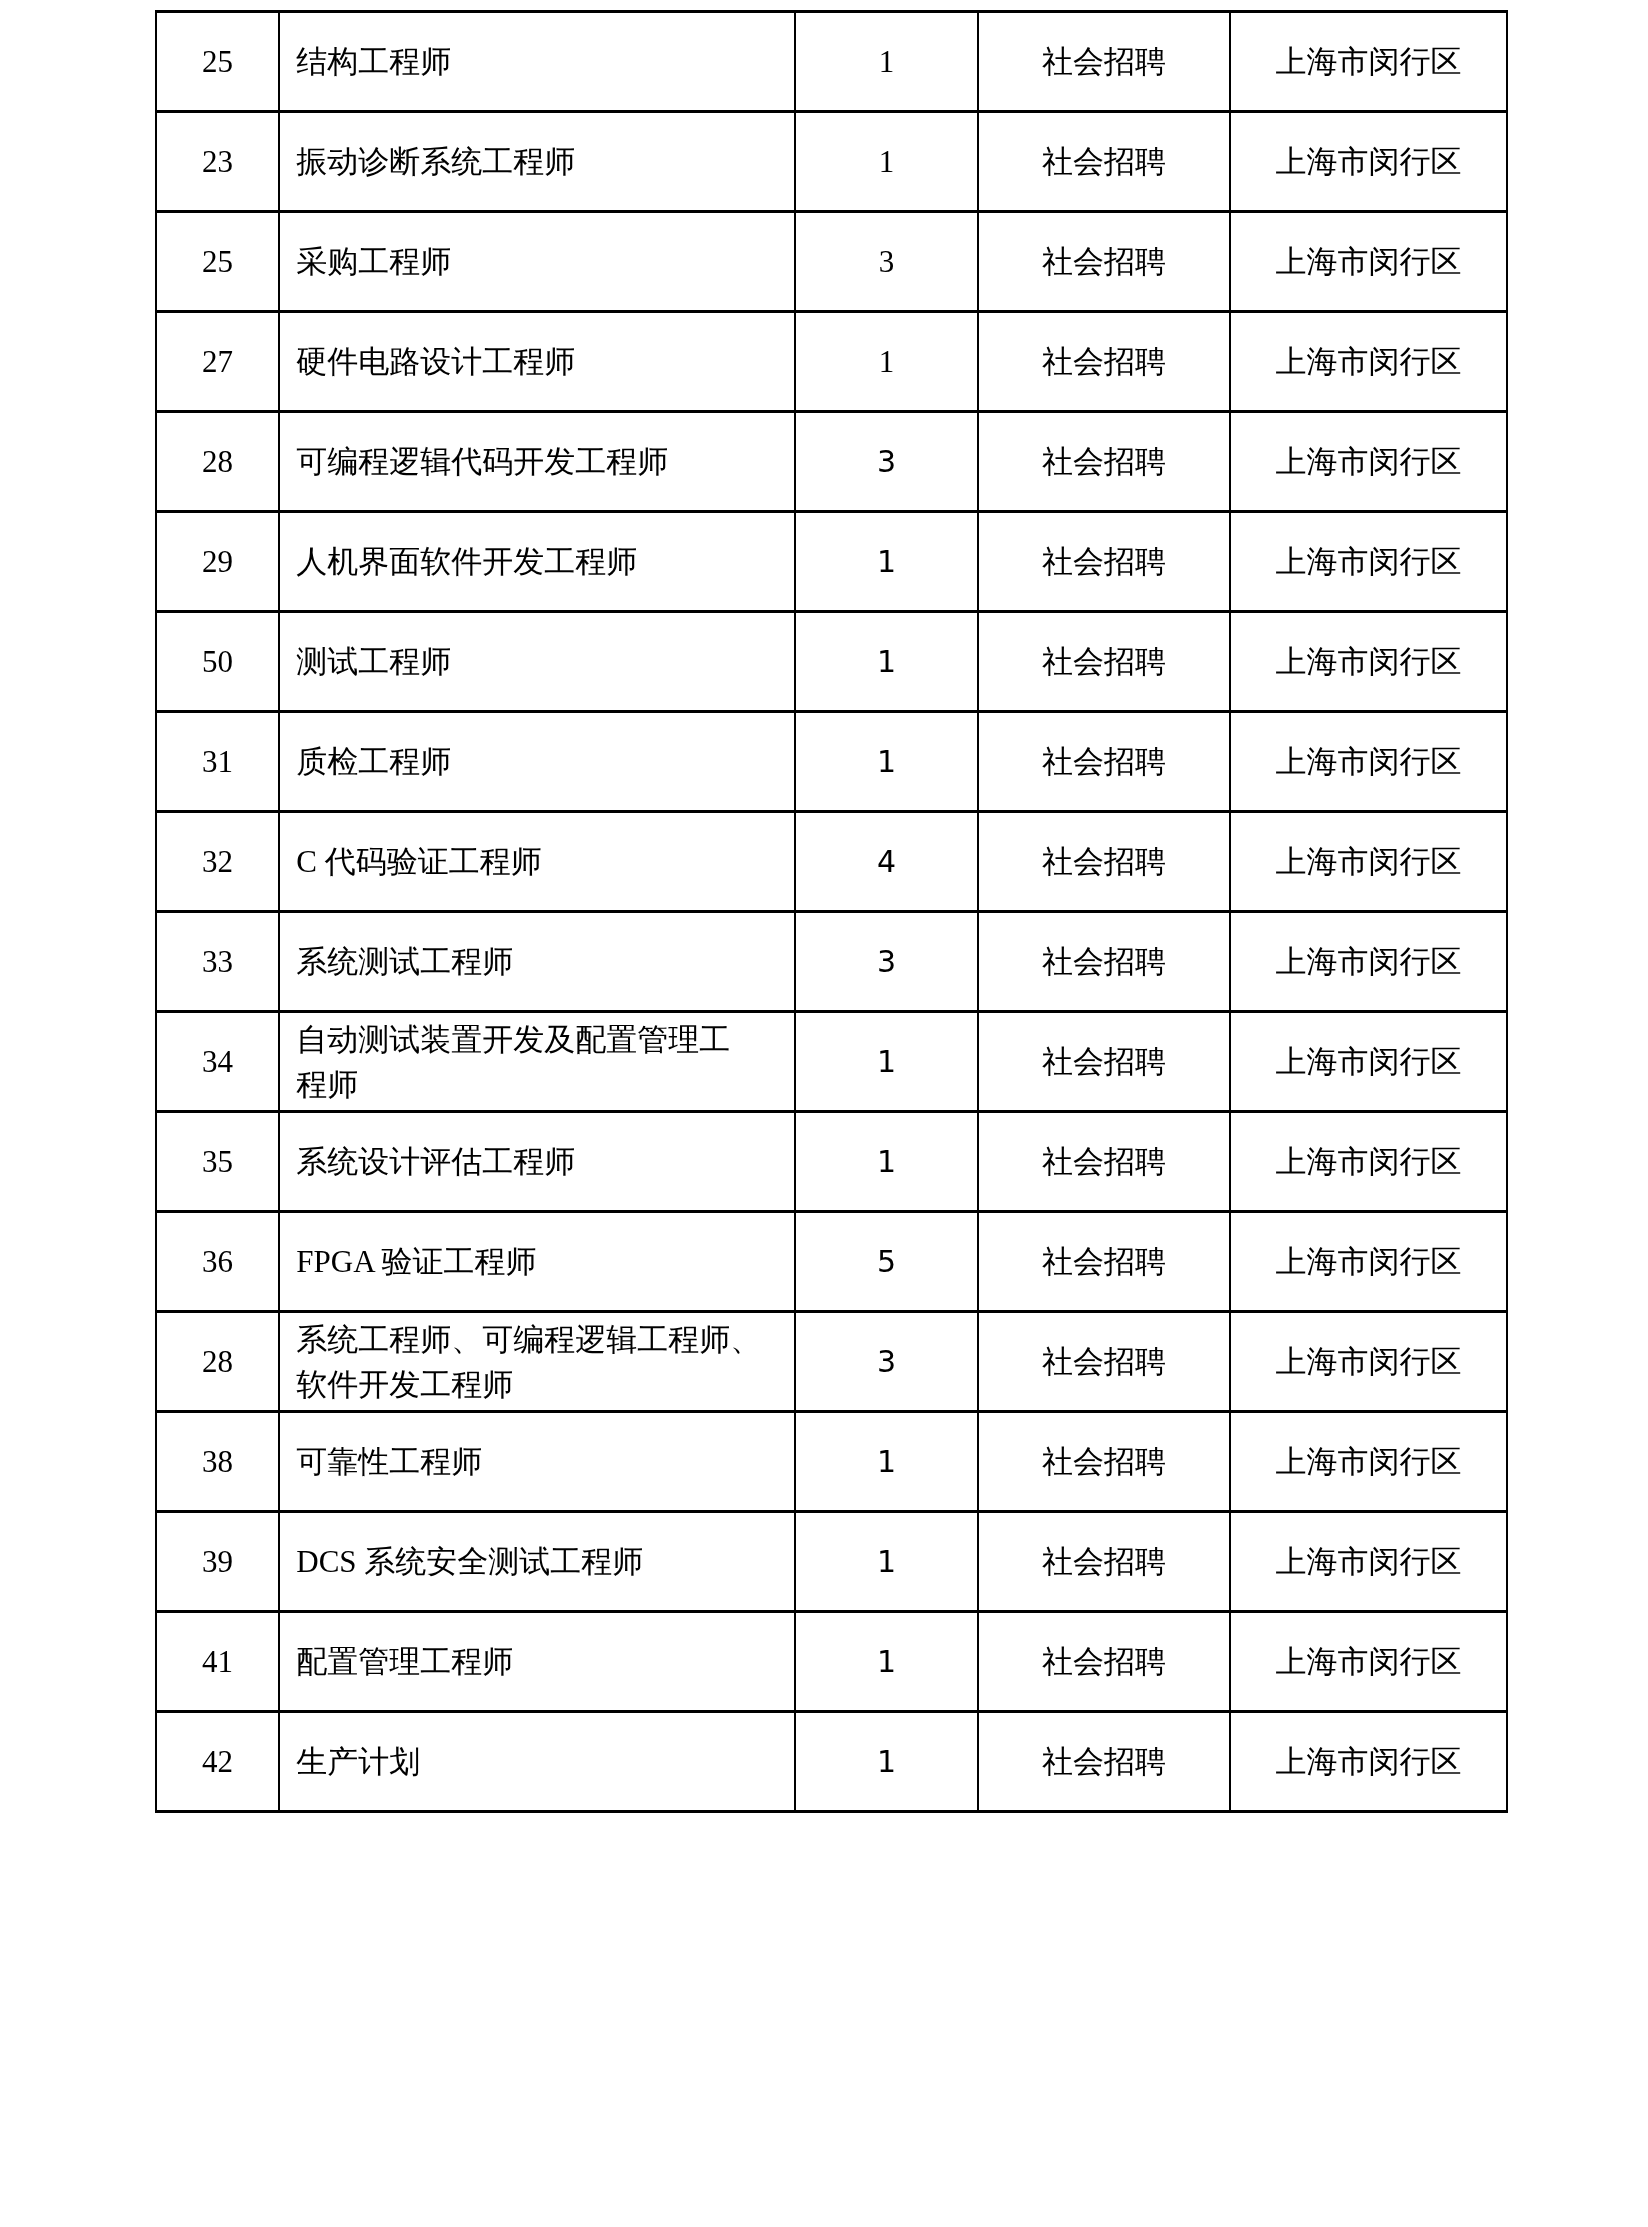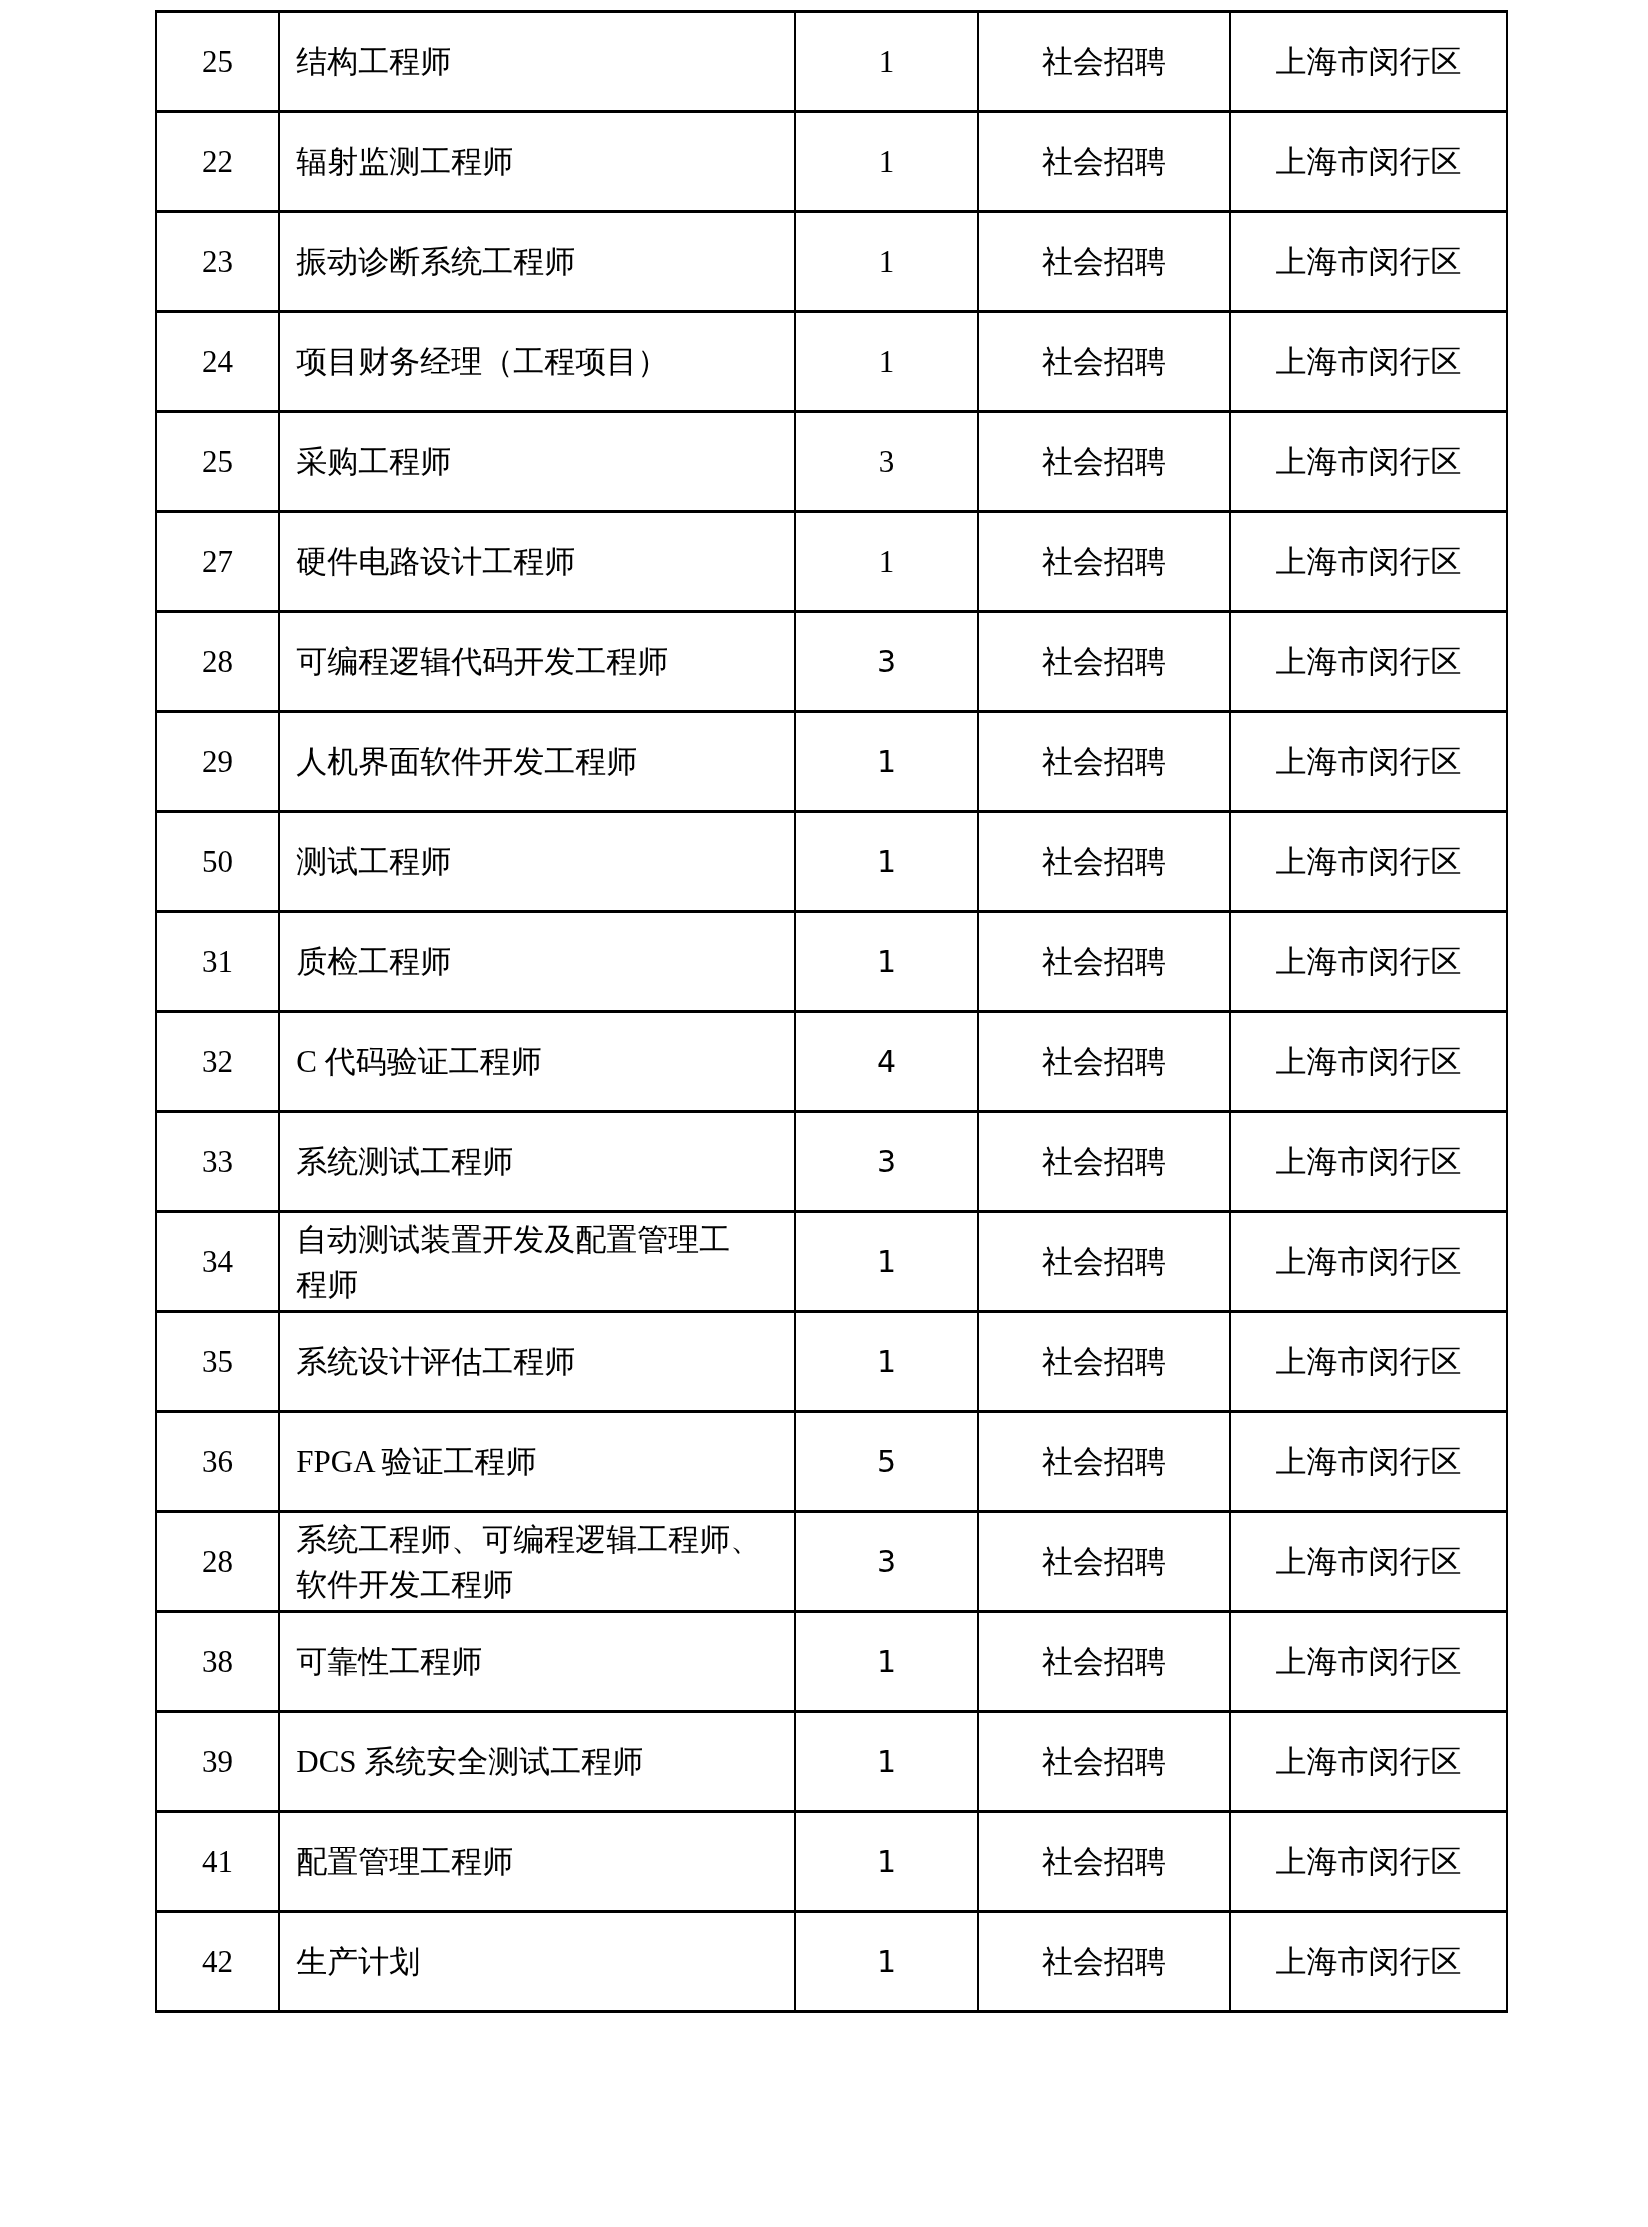--- a/index.html
+++ b/index.html
@@ -63,36 +63,22 @@
   </colgroup>
   <tbody>
       <tr>
     <td class="cell-no">25</td>
     <td class="cell-pos">结构工程师</td>
     <td class="cell-count count-serif">1</td>
     <td class="cell-type">社会招聘</td>
     <td class="cell-location">上海市闵行区</td>
   </tr>
       <tr>
-    <td class="cell-no">22</td>
-    <td class="cell-pos">辐射监测工程师</td>
-    <td class="cell-count count-serif">1</td>
-    <td class="cell-type">社会招聘</td>
-    <td class="cell-location">上海市闵行区</td>
-  </tr>
-      <tr>
     <td class="cell-no">23</td>
     <td class="cell-pos">振动诊断系统工程师</td>
-    <td class="cell-count count-serif">1</td>
-    <td class="cell-type">社会招聘</td>
-    <td class="cell-location">上海市闵行区</td>
-  </tr>
-      <tr>
-    <td class="cell-no">24</td>
-    <td class="cell-pos">项目财务经理（工程项目）</td>
     <td class="cell-count count-serif">1</td>
     <td class="cell-type">社会招聘</td>
     <td class="cell-location">上海市闵行区</td>
   </tr>
       <tr>
     <td class="cell-no">25</td>
     <td class="cell-pos">采购工程师</td>
     <td class="cell-count count-serif">3</td>
     <td class="cell-type">社会招聘</td>
     <td class="cell-location">上海市闵行区</td>

